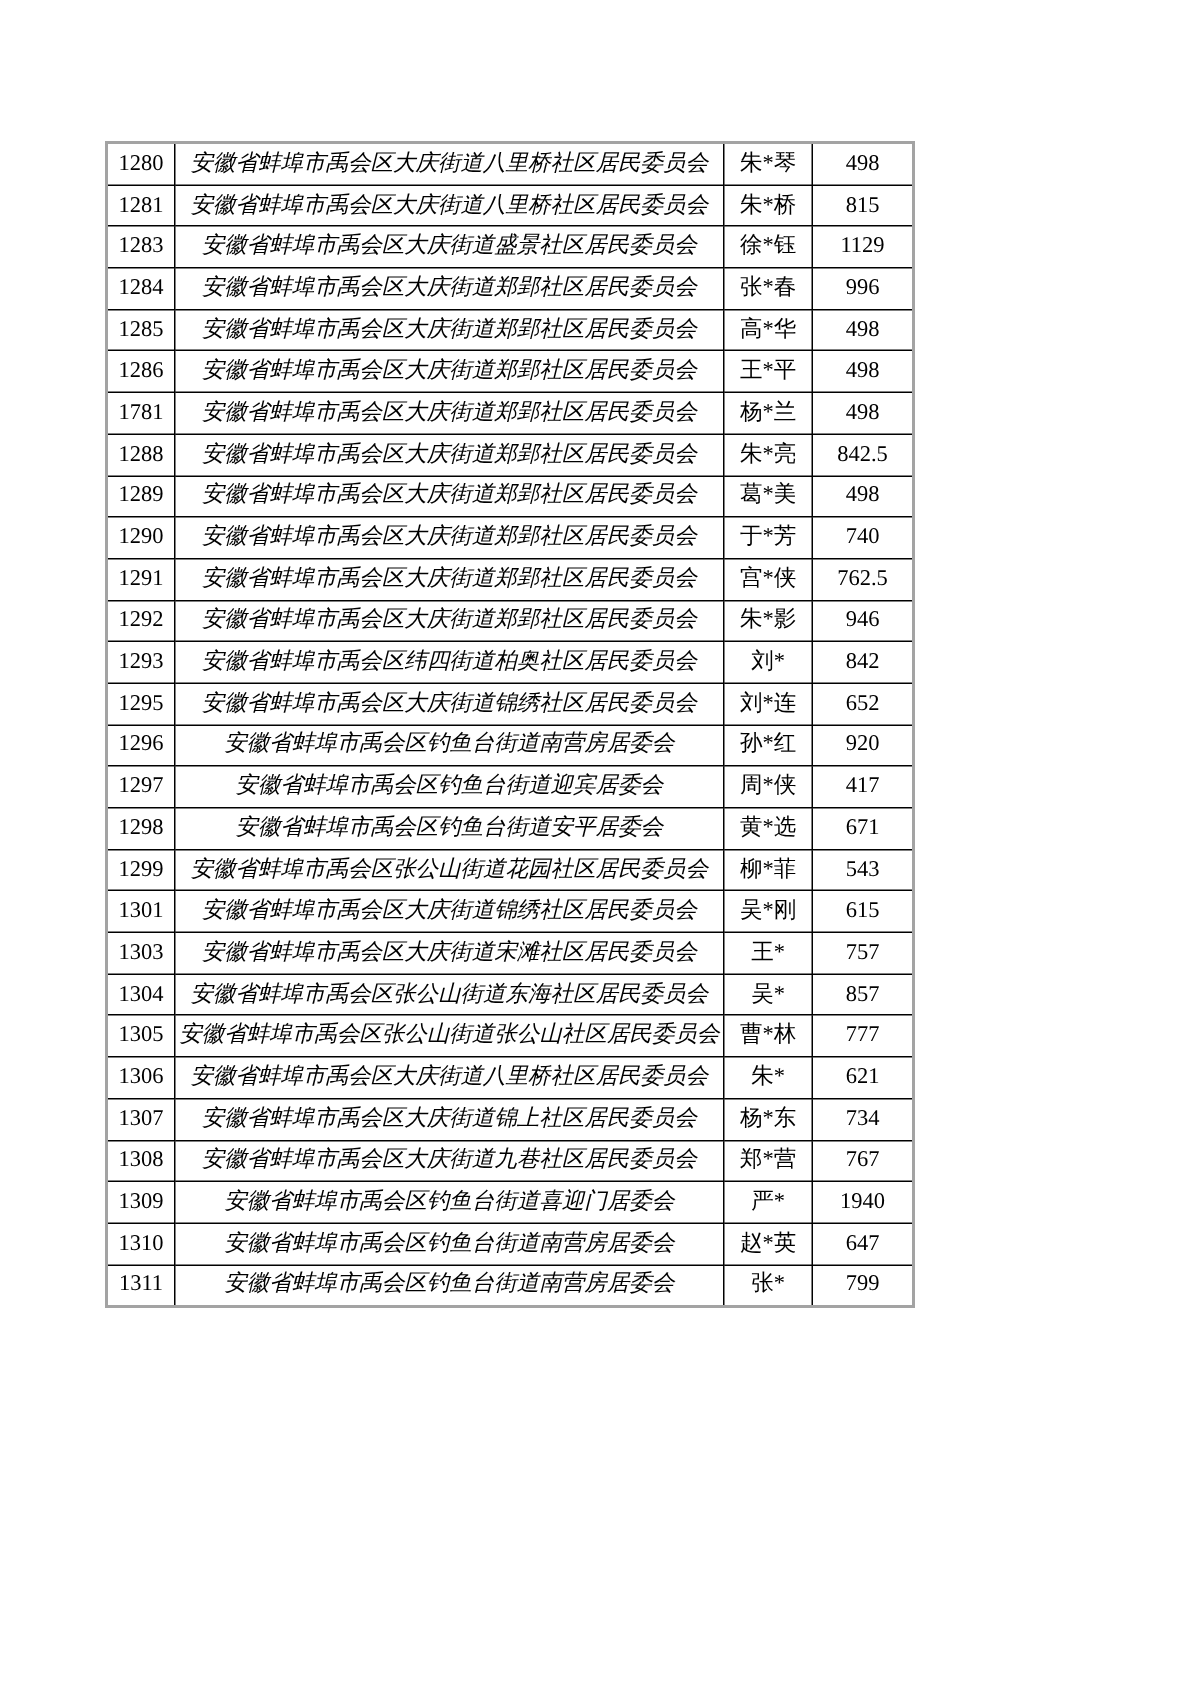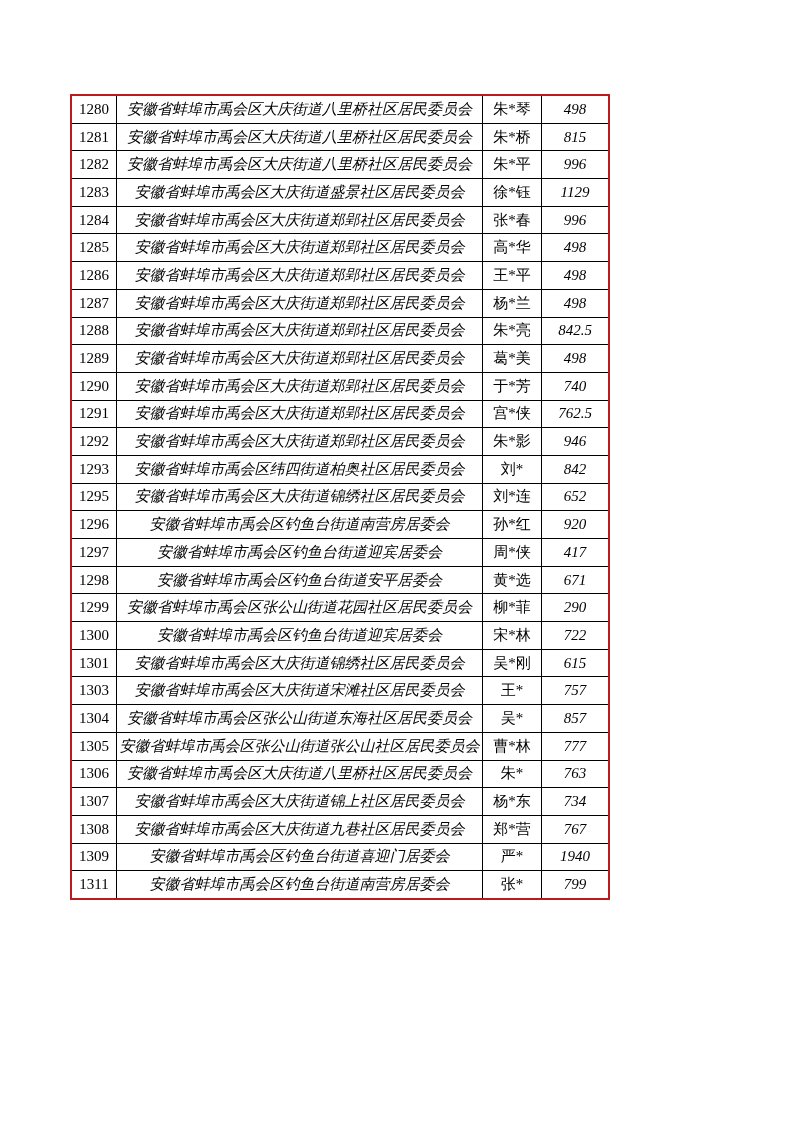--- a/index.html
+++ b/index.html
@@ -20,37 +20,37 @@
     width: 793px; height: 1122px;
     background: #ffffff;
   }
   table.sheet {
     position: absolute;
     left: 70px;
     top: 94px;
     width: 529px;
     border-collapse: collapse;
     table-layout: fixed;
-    border: 2px solid #b91c1c;
+    border: 2px solid #a3a3a3;
   }
   table.sheet td {
     border: 1.5px solid #000000;
     text-align: center;
     vertical-align: middle;
     font-size: 15px;
     line-height: 1;
     padding: 0 1px;
     height: 26.7px;
     overflow: hidden;
     white-space: nowrap;
   }
   td.c-no  { width: 42px;  font-size: 15px; }
   td.c-org { width: 363px; font-size: 15px; letter-spacing: 0px; font-style: italic; }
   td.c-name{ width: 56px;  font-size: 15px; }
-  td.c-amt { width: 64px;  font-size: 15px; font-style: italic; }
+  td.c-amt { width: 64px;  font-size: 15px; }
 </style>
 </head>
 <body>
 
 <div class="page">
   <table class="sheet">
     <tbody id="table-body">
   <tr>
     <td class="c-no">1280</td>
     <td class="c-org">安徽省蚌埠市禹会区大庆街道八里桥社区居民委员会</td>
@@ -58,26 +58,20 @@
     <td class="c-amt">498</td>
   </tr>
 
   <tr>
     <td class="c-no">1281</td>
     <td class="c-org">安徽省蚌埠市禹会区大庆街道八里桥社区居民委员会</td>
     <td class="c-name">朱*桥</td>
     <td class="c-amt">815</td>
   </tr>
 
-  <tr>
-    <td class="c-no">1282</td>
-    <td class="c-org">安徽省蚌埠市禹会区大庆街道八里桥社区居民委员会</td>
-    <td class="c-name">朱*平</td>
-    <td class="c-amt">996</td>
-  </tr>
 
   <tr>
     <td class="c-no">1283</td>
     <td class="c-org">安徽省蚌埠市禹会区大庆街道盛景社区居民委员会</td>
     <td class="c-name">徐*钰</td>
     <td class="c-amt">1129</td>
   </tr>
 
   <tr>
     <td class="c-no">1284</td>
@@ -94,21 +88,21 @@
   </tr>
 
   <tr>
     <td class="c-no">1286</td>
     <td class="c-org">安徽省蚌埠市禹会区大庆街道郑郢社区居民委员会</td>
     <td class="c-name">王*平</td>
     <td class="c-amt">498</td>
   </tr>
 
   <tr>
-    <td class="c-no">1287</td>
+    <td class="c-no">1781</td>
     <td class="c-org">安徽省蚌埠市禹会区大庆街道郑郢社区居民委员会</td>
     <td class="c-name">杨*兰</td>
     <td class="c-amt">498</td>
   </tr>
 
   <tr>
     <td class="c-no">1288</td>
     <td class="c-org">安徽省蚌埠市禹会区大庆街道郑郢社区居民委员会</td>
     <td class="c-name">朱*亮</td>
     <td class="c-amt">842.5</td>
@@ -175,29 +169,23 @@
     <td class="c-no">1298</td>
     <td class="c-org">安徽省蚌埠市禹会区钓鱼台街道安平居委会</td>
     <td class="c-name">黄*选</td>
     <td class="c-amt">671</td>
   </tr>
 
   <tr>
     <td class="c-no">1299</td>
     <td class="c-org">安徽省蚌埠市禹会区张公山街道花园社区居民委员会</td>
     <td class="c-name">柳*菲</td>
-    <td class="c-amt">290</td>
-  </tr>
-
-  <tr>
-    <td class="c-no">1300</td>
-    <td class="c-org">安徽省蚌埠市禹会区钓鱼台街道迎宾居委会</td>
-    <td class="c-name">宋*林</td>
-    <td class="c-amt">722</td>
-  </tr>
+    <td class="c-amt">543</td>
+  </tr>
+
 
   <tr>
     <td class="c-no">1301</td>
     <td class="c-org">安徽省蚌埠市禹会区大庆街道锦绣社区居民委员会</td>
     <td class="c-name">吴*刚</td>
     <td class="c-amt">615</td>
   </tr>
 
 
   <tr>
@@ -218,21 +206,21 @@
     <td class="c-no">1305</td>
     <td class="c-org">安徽省蚌埠市禹会区张公山街道张公山社区居民委员会</td>
     <td class="c-name">曹*林</td>
     <td class="c-amt">777</td>
   </tr>
 
   <tr>
     <td class="c-no">1306</td>
     <td class="c-org">安徽省蚌埠市禹会区大庆街道八里桥社区居民委员会</td>
     <td class="c-name">朱*</td>
-    <td class="c-amt">763</td>
+    <td class="c-amt">621</td>
   </tr>
 
   <tr>
     <td class="c-no">1307</td>
     <td class="c-org">安徽省蚌埠市禹会区大庆街道锦上社区居民委员会</td>
     <td class="c-name">杨*东</td>
     <td class="c-amt">734</td>
   </tr>
 
   <tr>
@@ -242,20 +230,26 @@
     <td class="c-amt">767</td>
   </tr>
 
   <tr>
     <td class="c-no">1309</td>
     <td class="c-org">安徽省蚌埠市禹会区钓鱼台街道喜迎门居委会</td>
     <td class="c-name">严*</td>
     <td class="c-amt">1940</td>
   </tr>
 
+  <tr>
+    <td class="c-no">1310</td>
+    <td class="c-org">安徽省蚌埠市禹会区钓鱼台街道南营房居委会</td>
+    <td class="c-name">赵*英</td>
+    <td class="c-amt">647</td>
+  </tr>
 
   <tr>
     <td class="c-no">1311</td>
     <td class="c-org">安徽省蚌埠市禹会区钓鱼台街道南营房居委会</td>
     <td class="c-name">张*</td>
     <td class="c-amt">799</td>
   </tr>
 </tbody>
   </table>
 </div>

